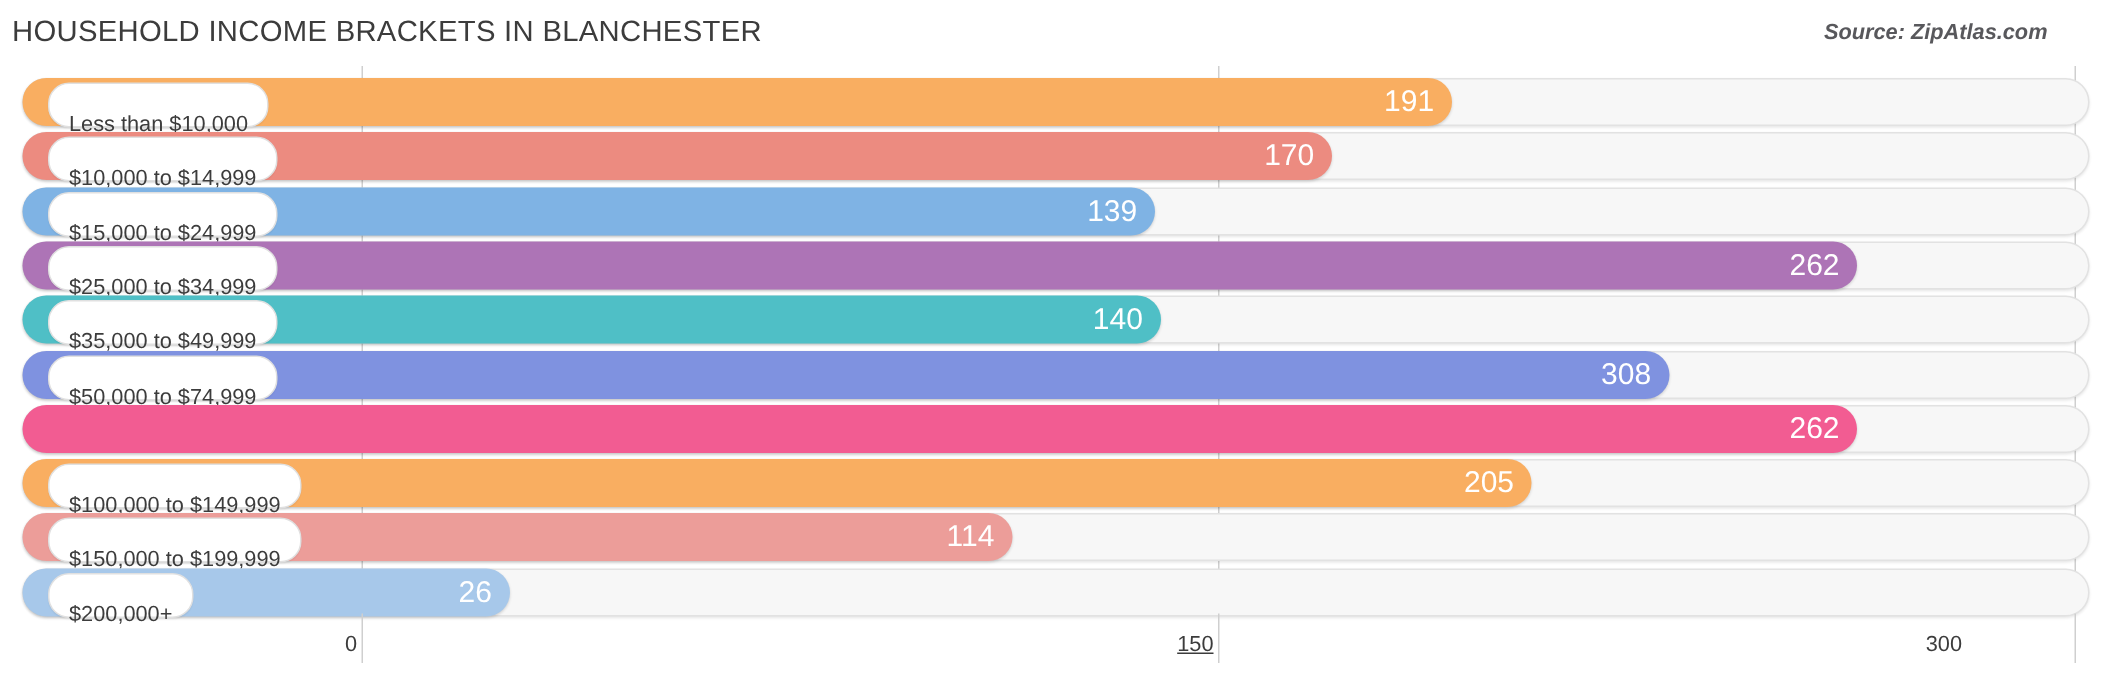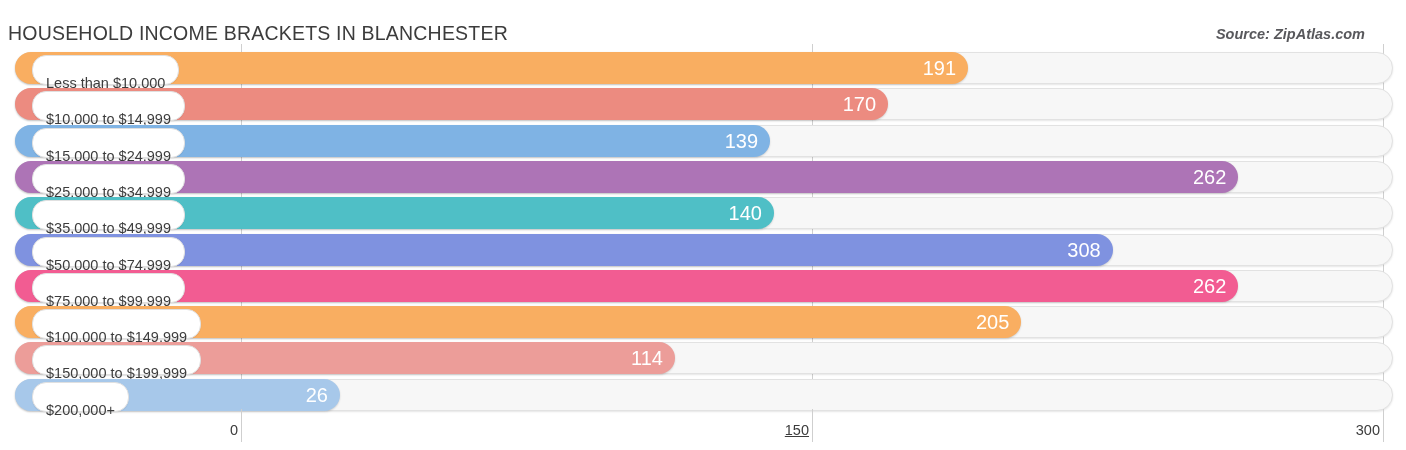--- a/index.html
+++ b/index.html
@@ -11,21 +11,21 @@
     width: 1406px;
     height: 450px;
     font-family: "Liberation Sans", sans-serif;
     position: relative;
     overflow: hidden;
   }
 
   
   #chart-header {
     position: absolute;
-    top: 12px; left: 0;
+    top: 0; left: 0;
     width: 1375px;
     height: 44px;
   }
   #chart-title {
     position: absolute;
     left: 8px;
     top: 10px;
     font-size: 19.5px;
     color: #3c3c3c;
     letter-spacing: 0.2px;
@@ -187,21 +187,20 @@
       <div class="bar-fill" style="width: 1097.73px; background: rgb(127, 146, 224);">
         <span class="bar-value-in">308</span>
       </div>
       <div class="bar-label-pill">$50,000 to $74,999</div>
     </div>
     <div class="bar-row" style="top: 223.8px;">
       <div class="bar-track"></div>
       <div class="bar-fill" style="width: 1223.35px; background: rgb(242, 92, 146);">
         <span class="bar-value-in">262</span>
       </div>
-      <div class="bar-label-pill">$75,000 to $99,999</div>
     </div>
     <div class="bar-row" style="top: 260.1px;">
       <div class="bar-track"></div>
       <div class="bar-fill" style="width: 1006.37px; background: rgb(249, 174, 97);">
         <span class="bar-value-in">205</span>
       </div>
       <div class="bar-label-pill">$100,000 to $149,999</div>
     </div>
     <div class="bar-row" style="top: 296.4px;">
       <div class="bar-track"></div>
@@ -217,14 +216,14 @@
       </div>
       <div class="bar-label-pill">$200,000+</div>
     </div>
   </div>
 <div id="x-axis">
     <div class="tick-mark" style="left: 241px;"></div>
     <div class="tick-label" style="left: 238px;">0</div>
     <div class="tick-mark" style="left: 812px;"></div>
     <div class="tick-label" style="left: 809px; text-decoration: underline;">150</div>
     <div class="tick-mark" style="left: 1383px;"></div>
-    <div class="tick-label" style="left: 1380px;">300</div>
+    <div class="tick-label" style="left: 1308px;">300</div>
   </div>
 
 </body></html>

